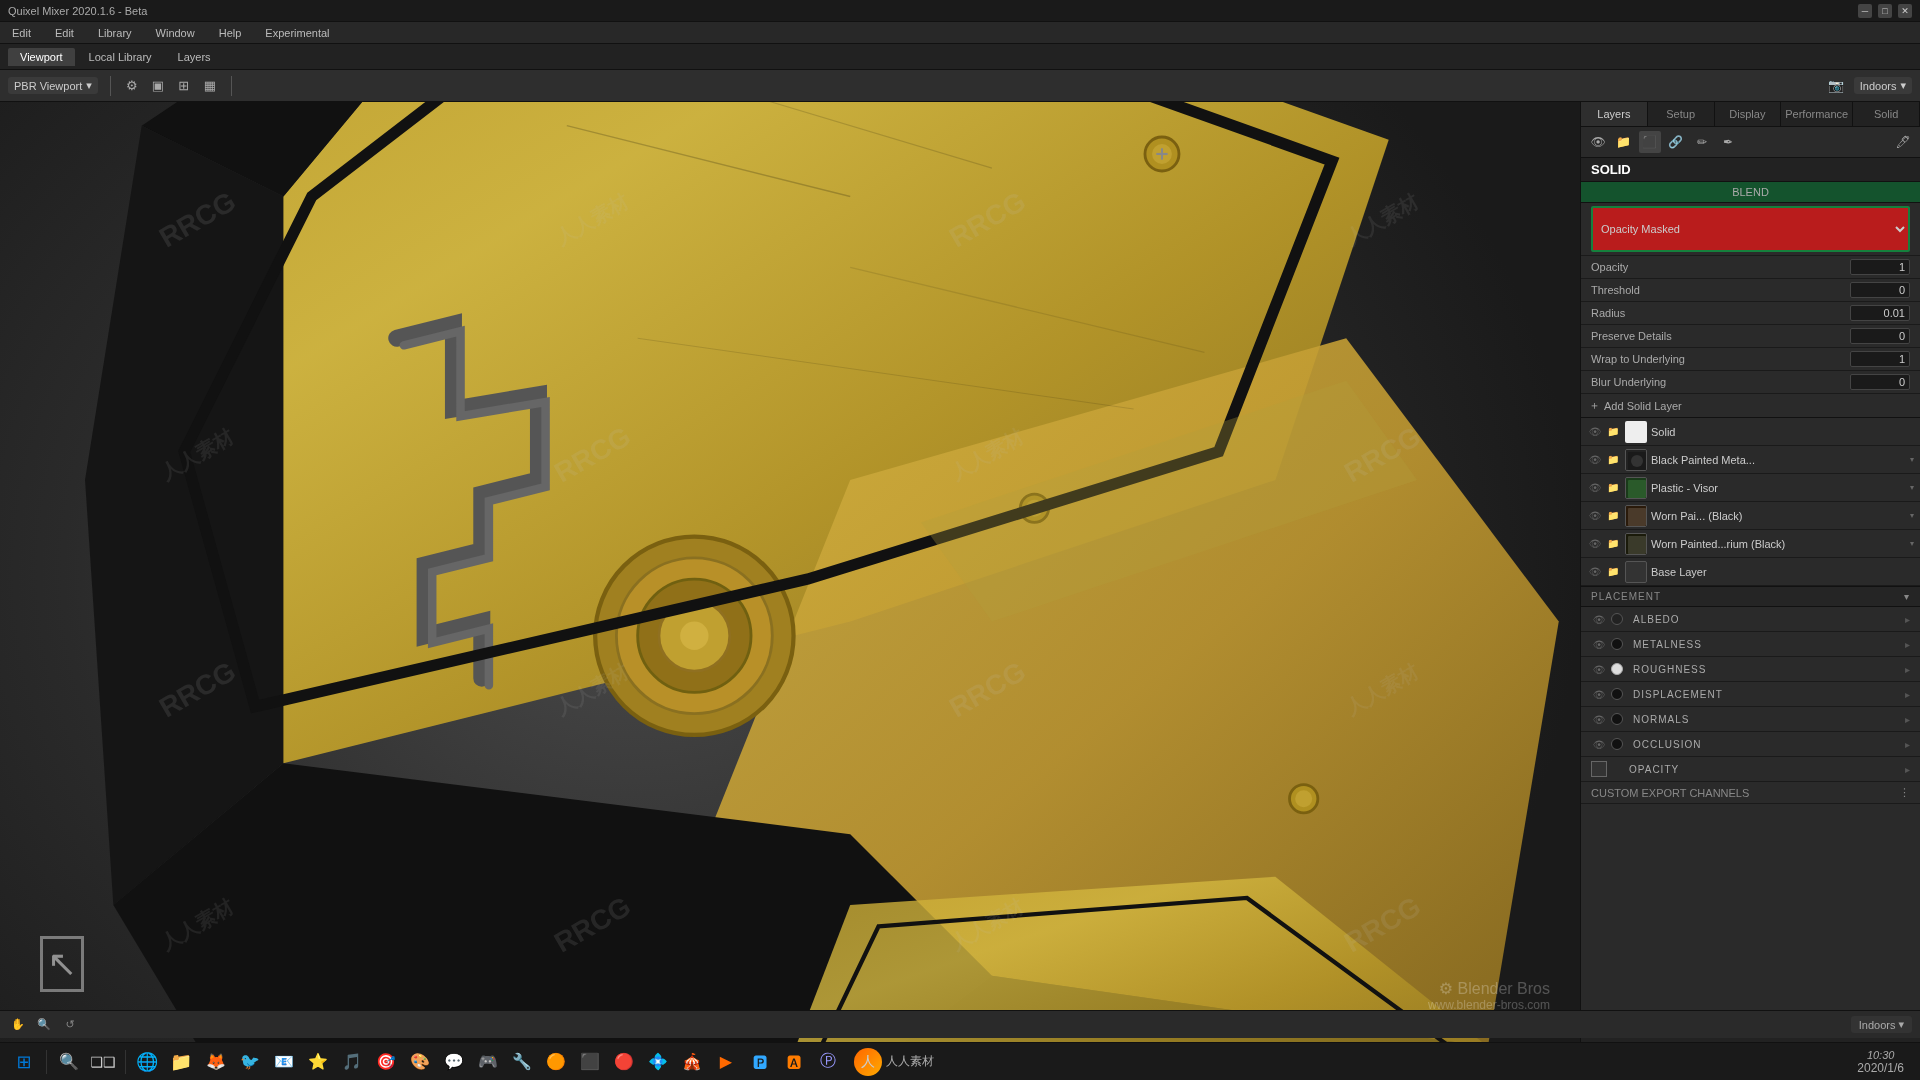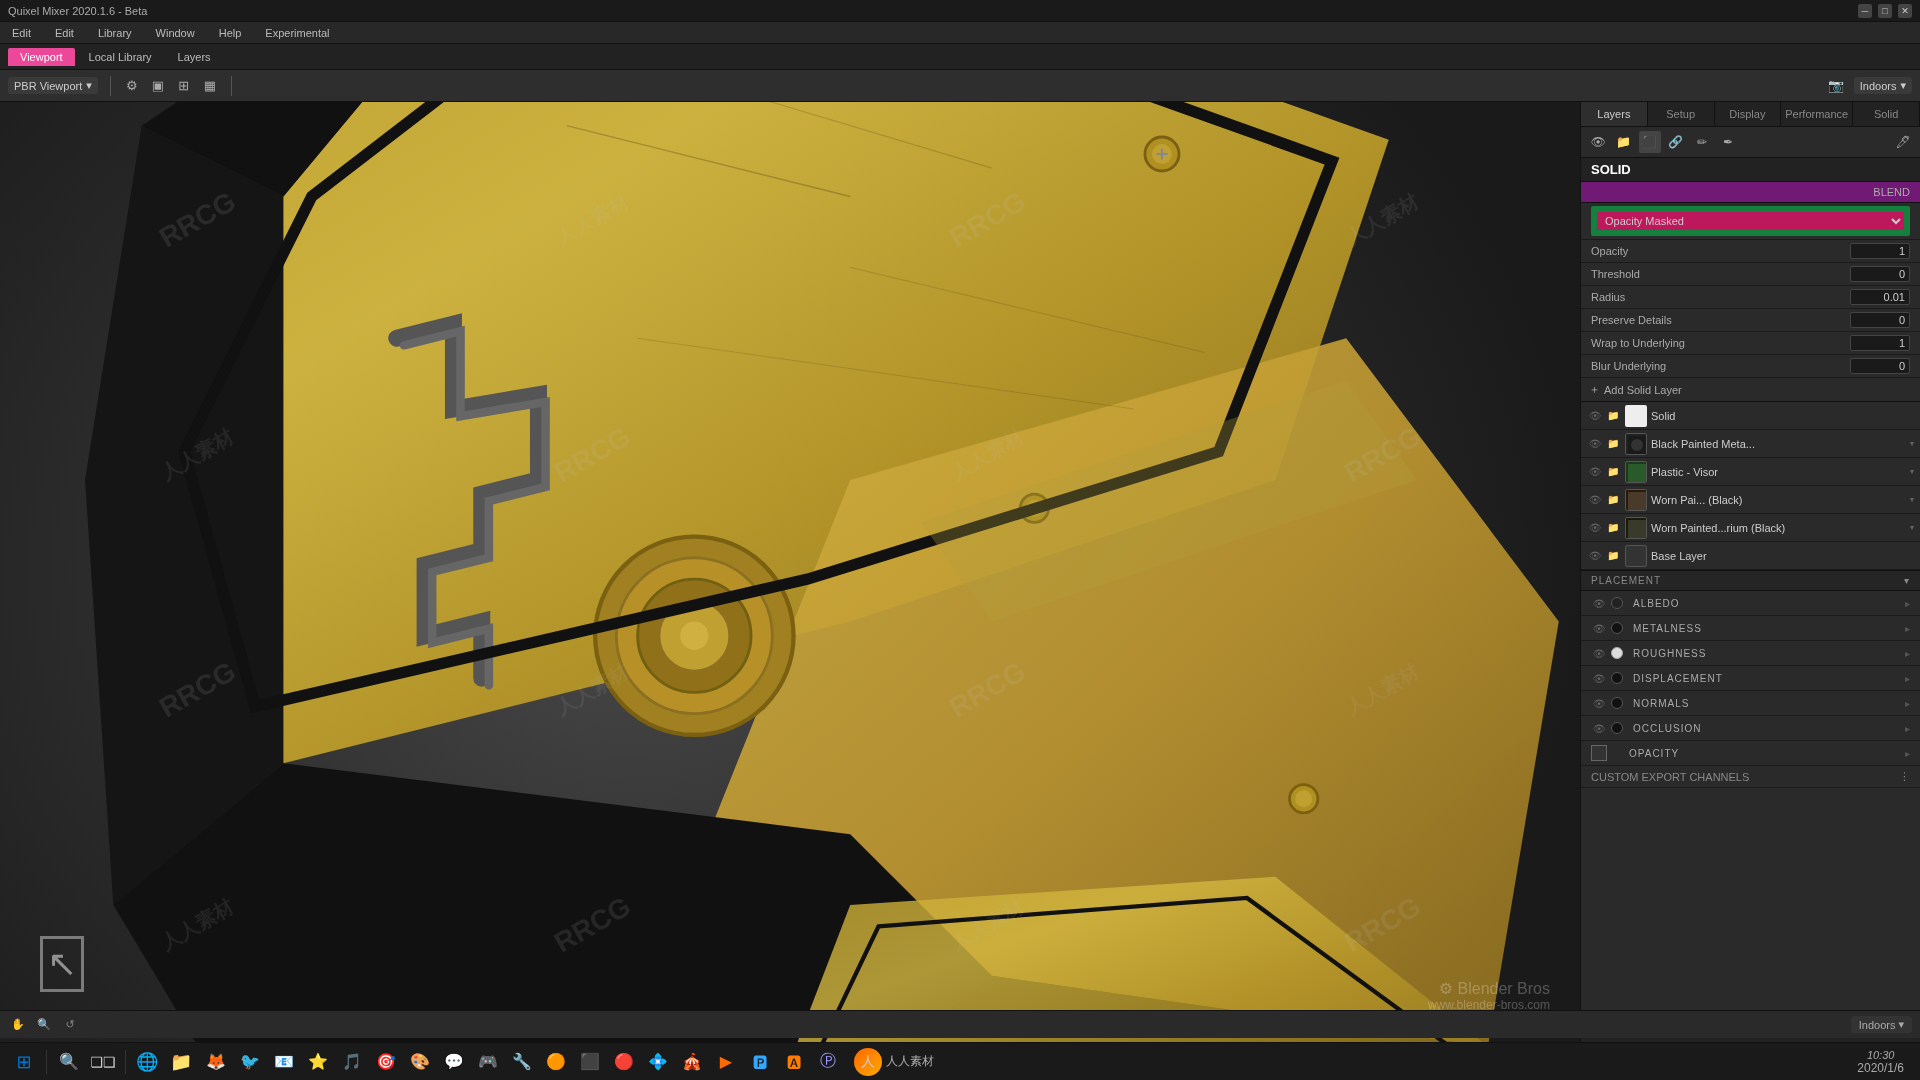--- a/index.html
+++ b/index.html
@@ -20,21 +20,21 @@
       padding: 0 8px; gap: 16px; border-bottom: 1px solid #111;
     }
     #menubar span { font-size: 11px; color: #bbb; cursor: pointer; padding: 2px 4px; }
 
     
     #tabbar {
       width: 100%; height: 26px; background: #222; display: flex; align-items: center;
       padding: 0 8px; gap: 2px; border-bottom: 1px solid #111;
     }
     #tabbar .tab { padding: 3px 12px; font-size: 11px; color: #bbb; cursor: pointer; border-radius: 2px 2px 0 0; }
-    #tabbar .tab.active { background: #ec4899; color: #fff; }
+    #tabbar .tab.active { background: #404040; color: #fff; }
 
     
     #toolbar {
       width: 100%; height: 32px; background: #2e2e2e; display: flex; align-items: center;
       padding: 0 8px; gap: 8px; border-bottom: 1px solid #111;
     }
     .toolbar-item { display: flex; align-items: center; gap: 4px; padding: 2px 6px; background: #3a3a3a; border-radius: 3px; cursor: pointer; font-size: 11px; color: #ccc; }
     .toolbar-sep { width: 1px; height: 20px; background: #555; margin: 0 4px; }
     .toolbar-icon { width: 18px; height: 18px; display: flex; align-items: center; justify-content: center; cursor: pointer; color: #aaa; font-size: 13px; }
 
@@ -101,21 +101,21 @@
     .layer-icon { width: 22px; height: 22px; display: flex; align-items: center; justify-content: center; cursor: pointer; color: #aaa; font-size: 12px; border-radius: 2px; }
     .layer-icon.active { background: #444; color: #fff; }
 
     
     #solid-header {
       padding: 4px 10px; background: #222; color: #fff; font-size: 13px; font-weight: bold;
       border-bottom: 1px solid #111;
     }
 
     
-    .section-header { padding: 4px 10px; color: #aaa; font-size: 11px; background: #701a75; border-bottom: 1px solid #111; cursor: pointer; display: flex; align-items: center; justify-content: flex-end; }
+    .section-header { padding: 4px 10px; color: #aaa; font-size: 11px; background: #14532d; border-bottom: 1px solid #111; cursor: pointer; display: flex; align-items: center; justify-content: center; }
 
     
     .add-layer-btn {
       display: flex; align-items: center; gap: 4px; padding: 4px 8px;
       color: #aaa; font-size: 11px; cursor: pointer; border-bottom: 1px solid #111;
     }
 
     
     .layer-item {
       display: flex; align-items: center; gap: 4px; padding: 3px 6px;
@@ -136,22 +136,22 @@
     .prop-input {
       background: #1a1a1a; border: 1px solid #444; border-radius: 2px;
       color: #ccc; font-size: 11px; padding: 1px 4px; width: 60px; text-align: right;
     }
 
     
     .dropdown-row {
       display: flex; align-items: center; padding: 3px 10px; border-bottom: 1px solid #1a1a1a;
     }
     .dropdown-select {
-      flex: 1; background: #be185d; border: 6px solid #15803d; border-radius: 2px;
-      color: #ccc; font-size: 11px; padding: 2px 4px; cursor: pointer;
+      flex: 1; background: #b91c1c; border: 2px solid #15803d; border-radius: 2px;
+      color: #ccc; font-size: 11px; padding: 14px 4px; cursor: pointer;
     }
 
     
     .channel-row {
       display: flex; align-items: center; padding: 4px 10px;
       border-bottom: 1px solid #1a1a1a; cursor: pointer;
     }
     .channel-eye { width: 16px; height: 16px; display: flex; align-items: center; justify-content: center; color: #666; font-size: 10px; cursor: pointer; margin-right: 4px; }
     .channel-icon { width: 16px; height: 16px; display: flex; align-items: center; justify-content: center; margin-right: 6px; }
     .channel-name { flex: 1; font-size: 11px; color: #aaa; letter-spacing: 1px; text-transform: uppercase; font-size: 10px; }

